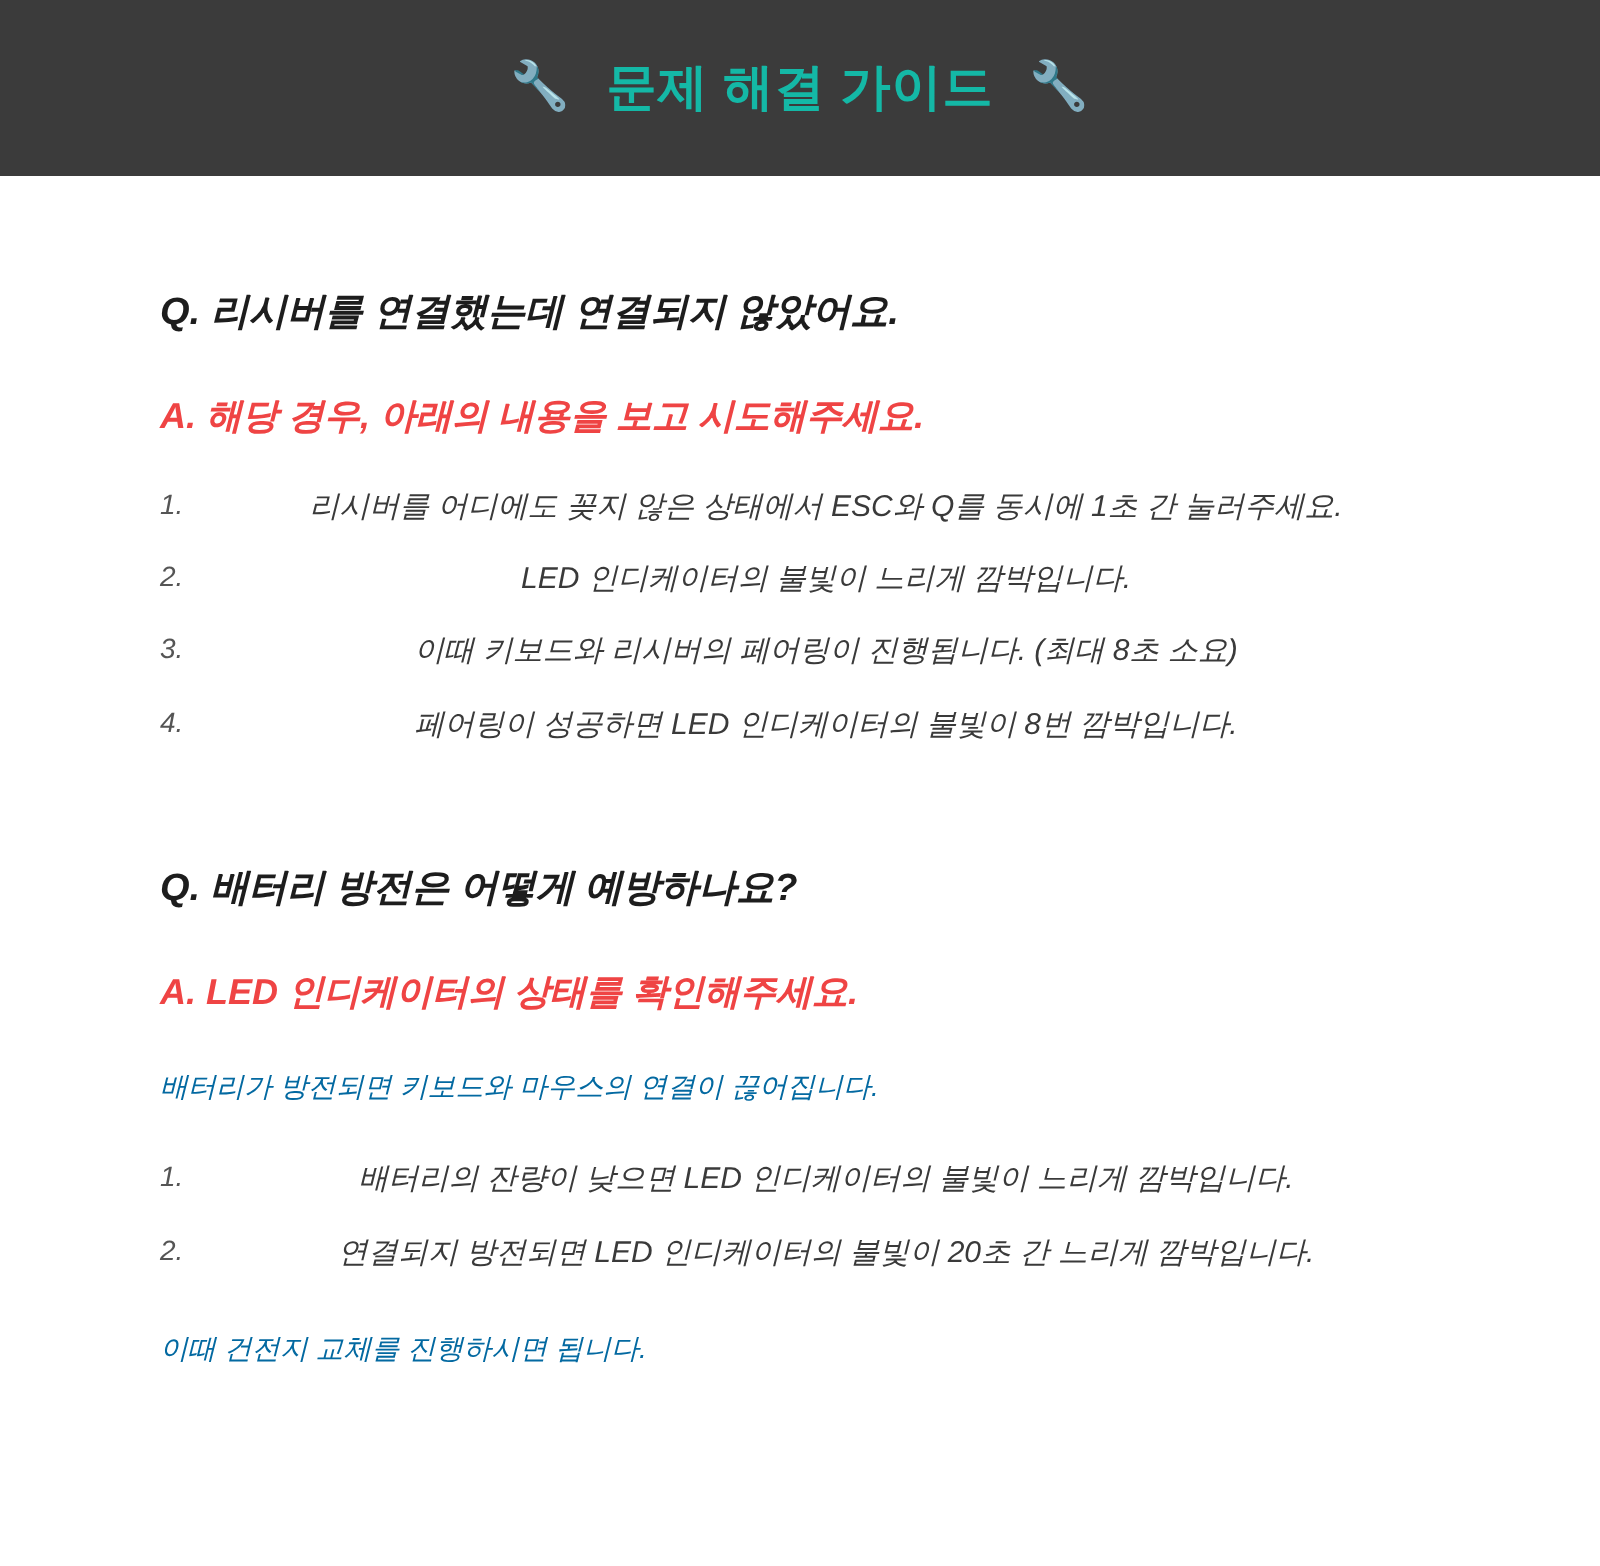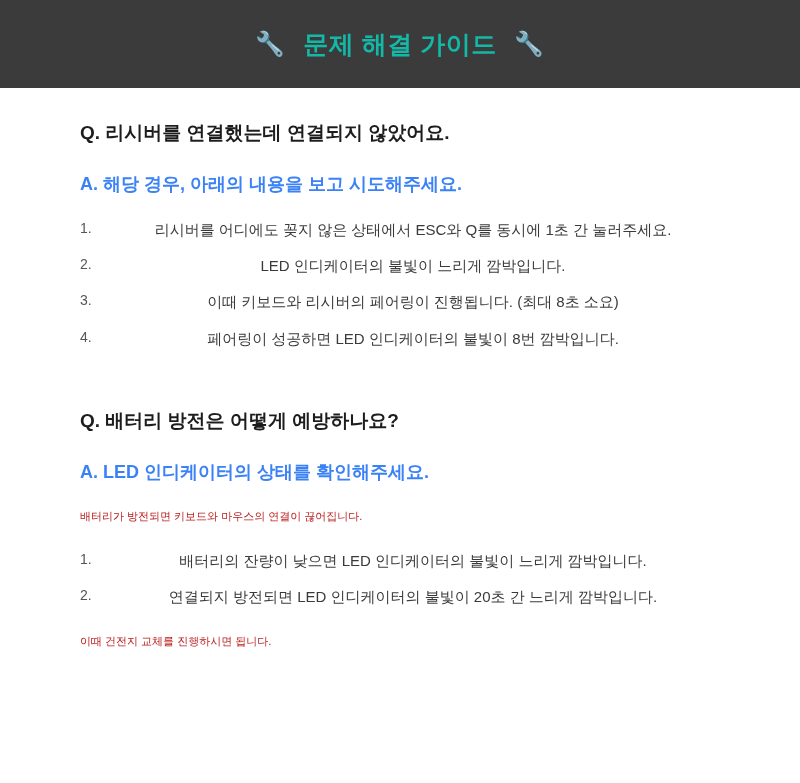--- a/index.html
+++ b/index.html
@@ -40,49 +40,50 @@
     height: 30px;
     line-height: 30px;
     font-size: 24px;
     text-align: center;
     color: #d9d9d9;
     transform: rotate(0deg);
   }
 
   
   .content {
-    padding: 32px 80px 40px 80px;
+    padding: 56px 80px 40px 80px;
     box-sizing: border-box;
+    font-style: italic;
   }
 
   .qa-block {
     margin-bottom: 6px;
   }
   .qa-block + .qa-block {
     margin-top: 58px;
   }
 
   .question {
     font-size: 19px;
     font-weight: bold;
     color: #1d1d1d;
     margin: 0 0 26px 0;
     line-height: 1.35;
   }
   .answer {
     font-size: 18px;
     font-weight: bold;
-    color: #3b82f6;
+    color: #ef4444;
     margin: 0 0 22px 0;
     line-height: 1.35;
   }
 
   .para {
-    font-size: 11px;
-    color: #b91c1c;
+    font-size: 14px;
+    color: #0369a1;
     line-height: 1.9;
     margin: 0 0 2px 0;
   }
 
   ol.steps {
     list-style: none;
     margin: 0;
     padding: 0;
   }
   ol.steps li {

